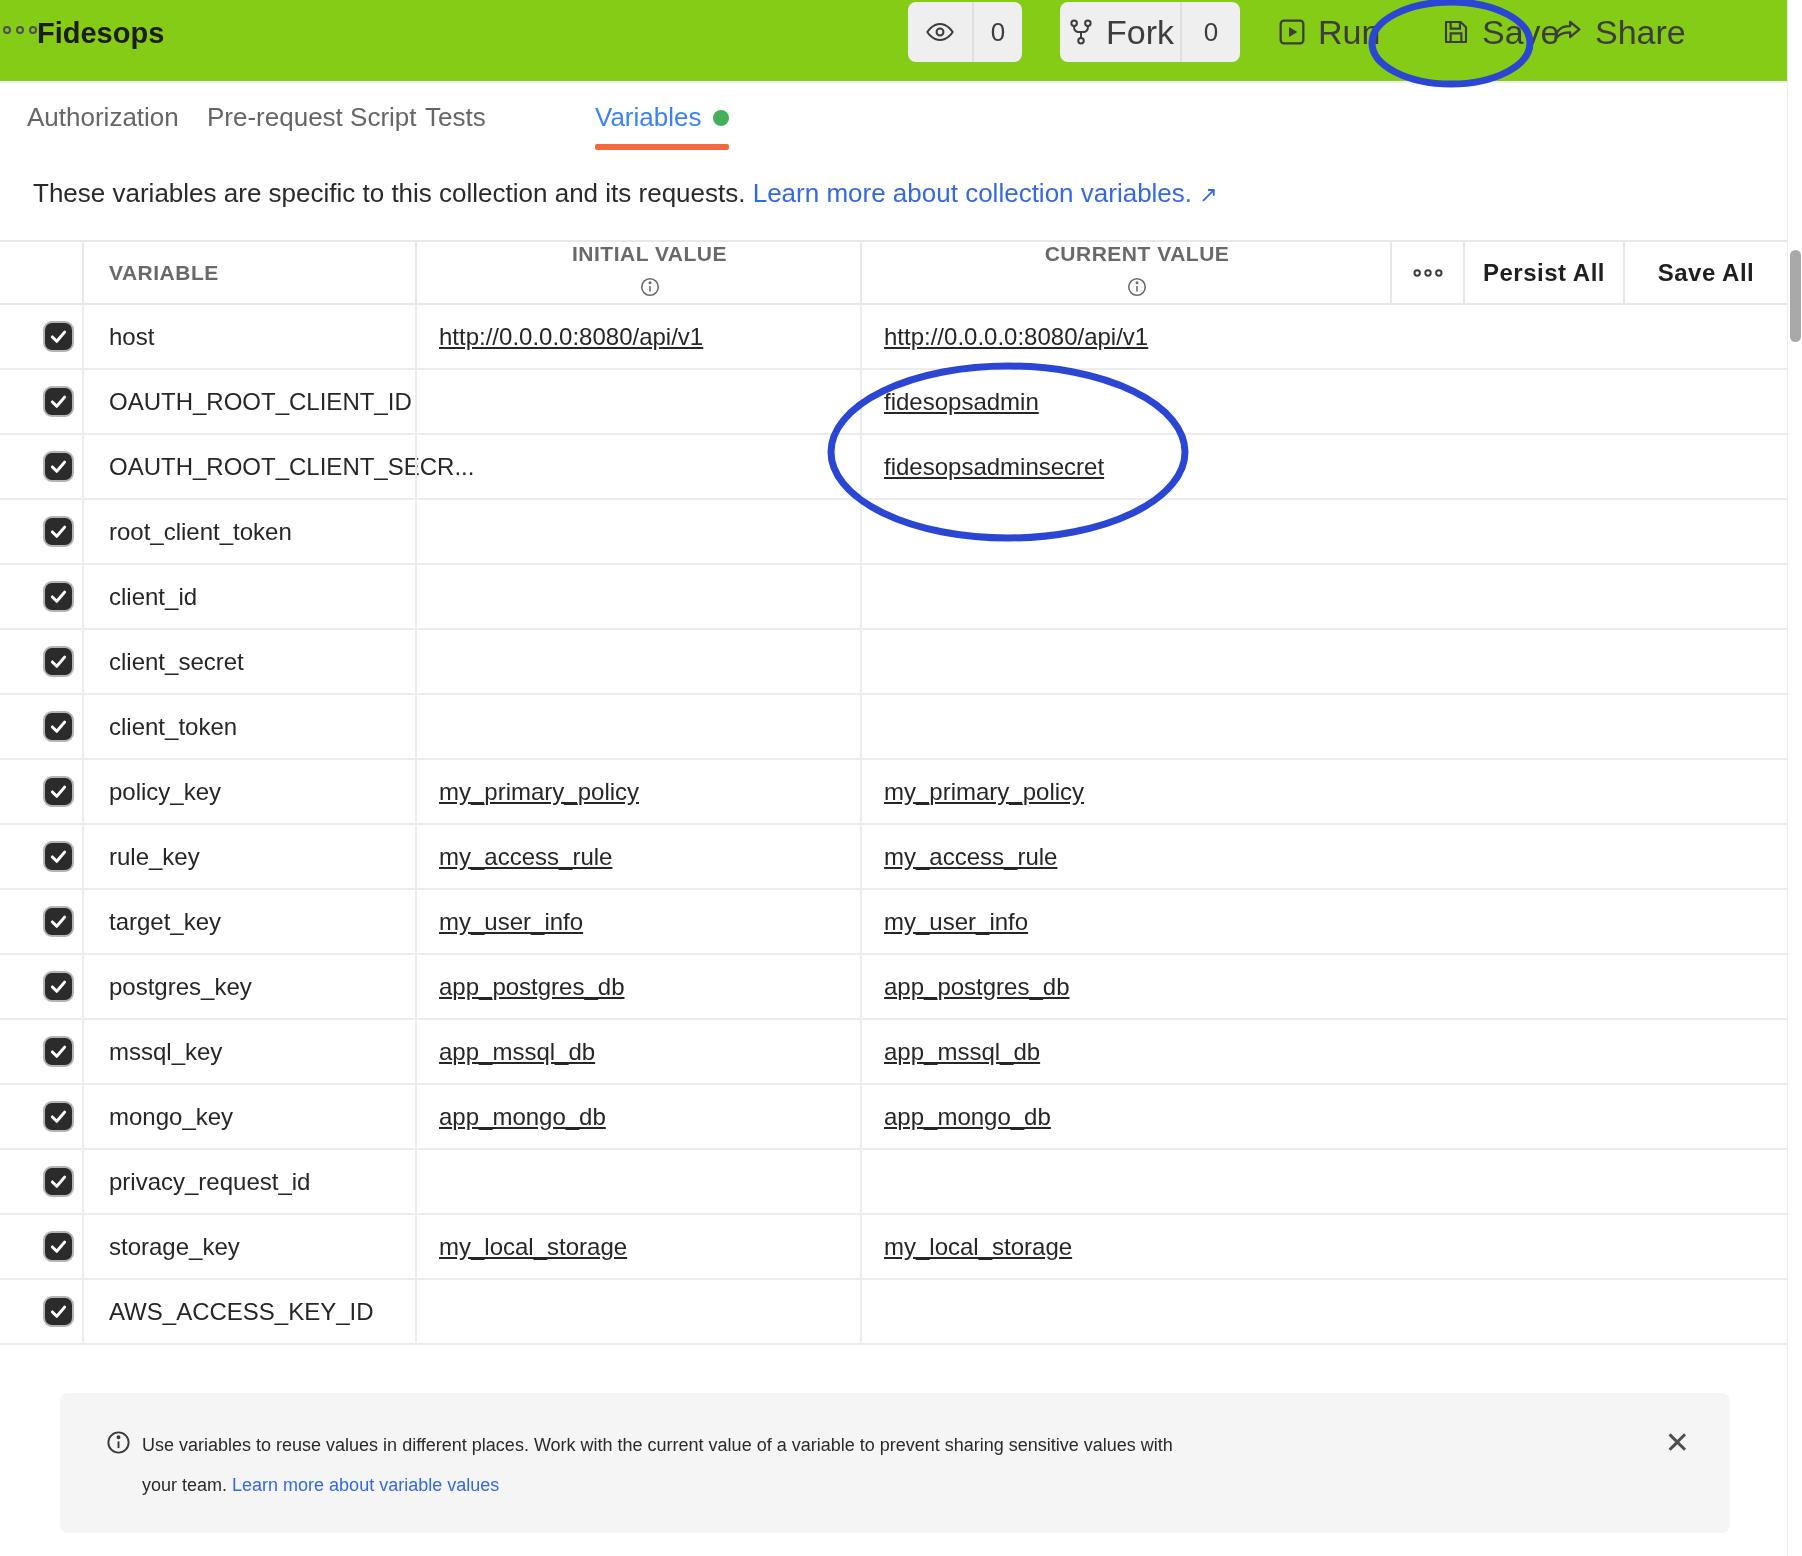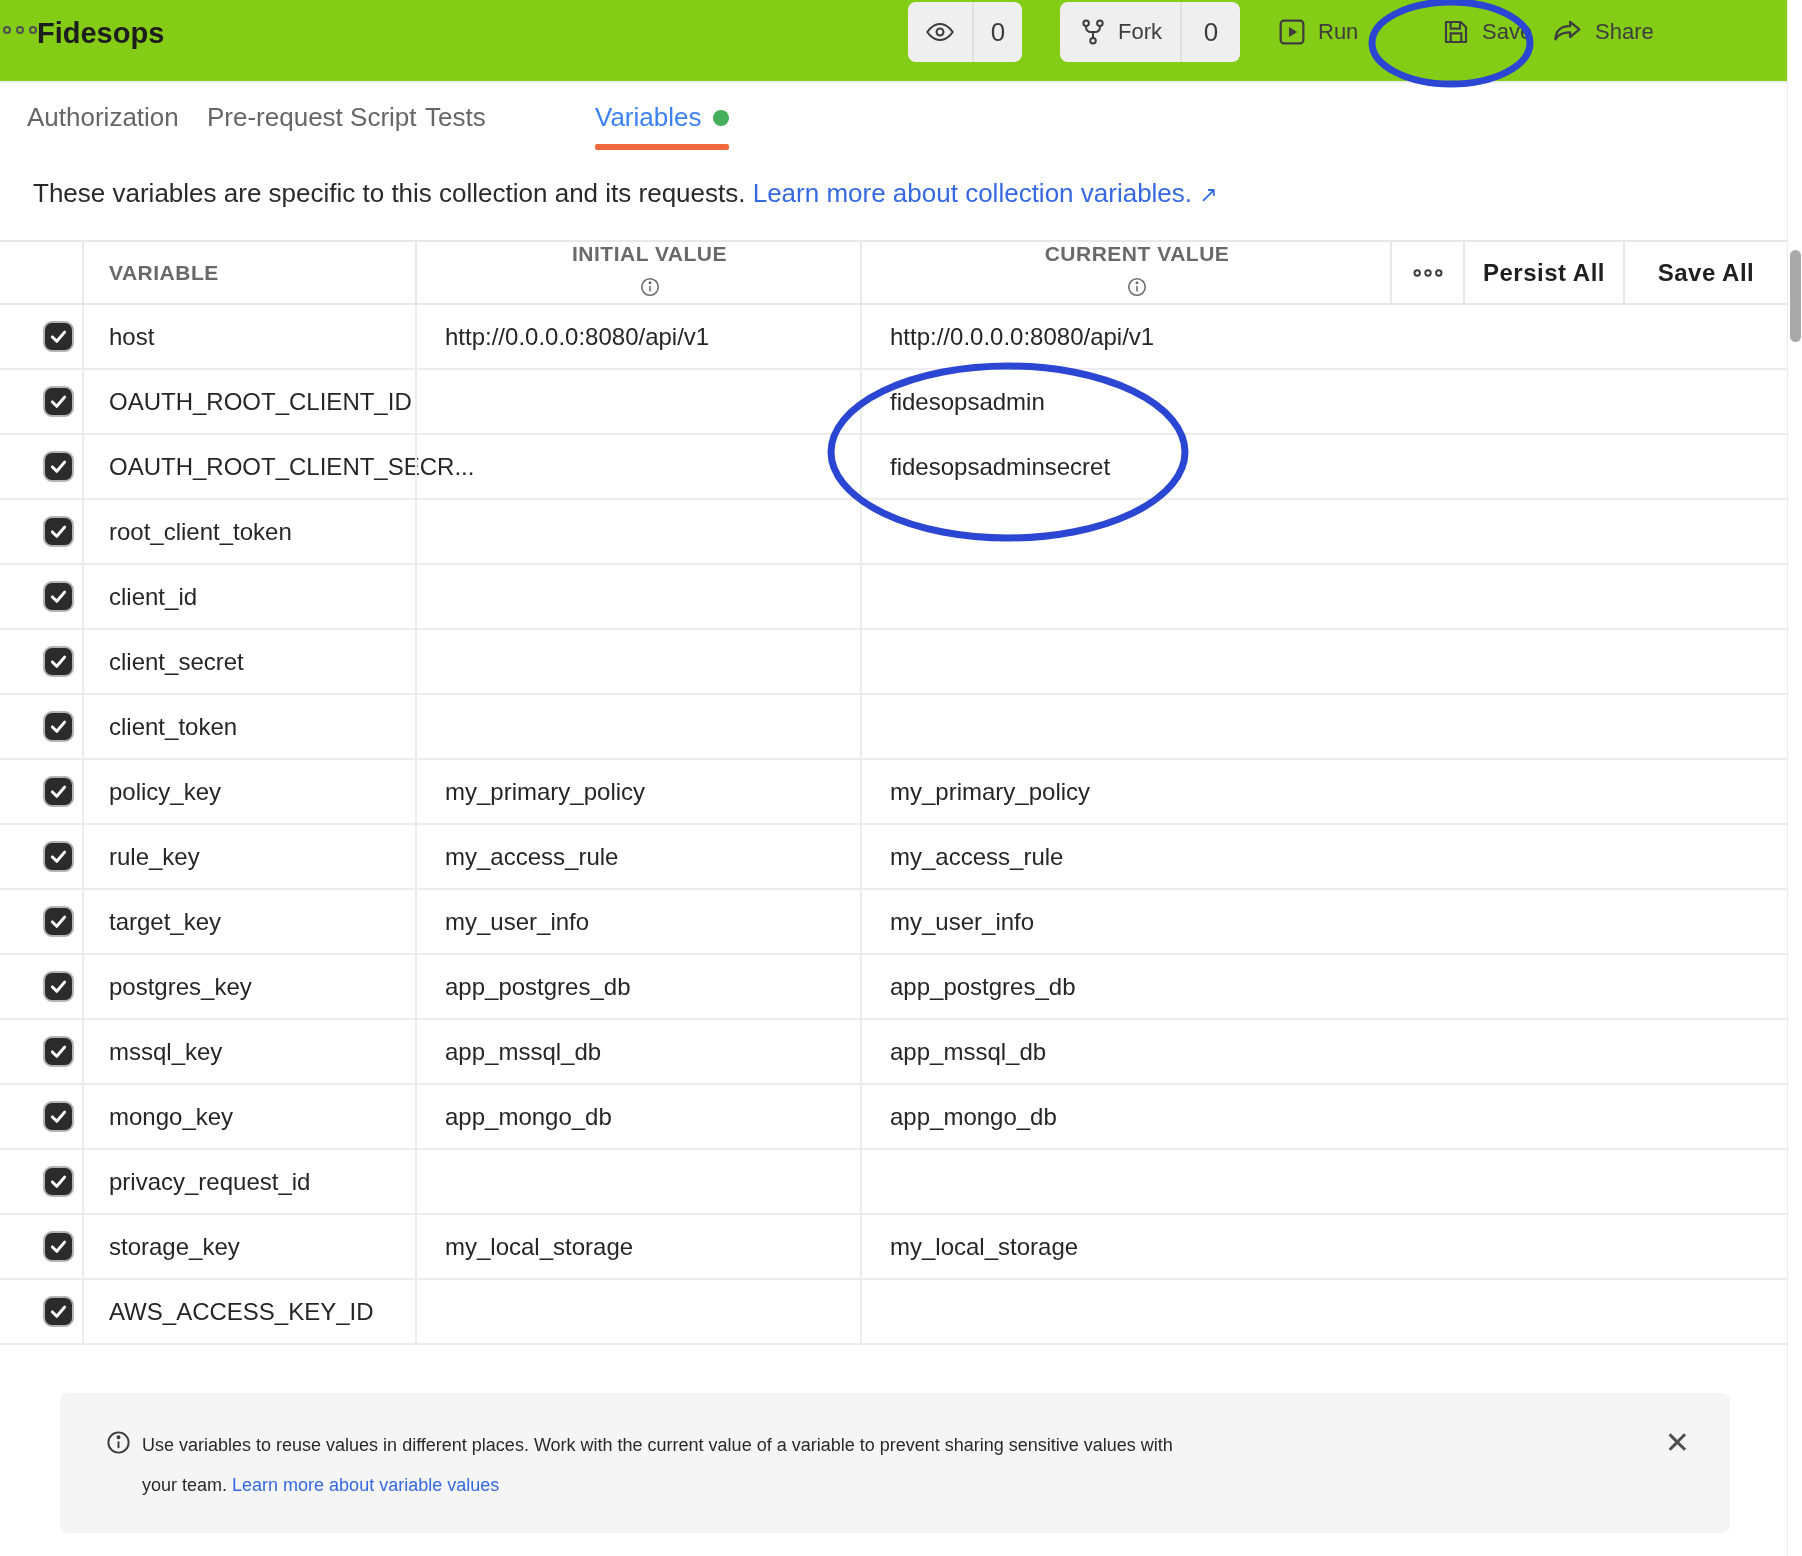--- a/index.html
+++ b/index.html
@@ -11,21 +11,21 @@
   .toolbar { position:absolute; left:0; top:0; width:1802px; height:83px;
     border-bottom:2px solid #ededed; background:#84cc16; }
   .title { position:absolute; left:37px; top:17px; font-size:29px; font-weight:700; color:#1d1d1d; }
   .pill { position:absolute; top:2px; height:60px; background:#efefef; border-radius:8px;
     display:flex; align-items:center; }
   .pill .cell { display:flex; align-items:center; justify-content:center; height:100%; }
   .pill .sep { width:2px; height:60px; background:#e0e0e0; }
   .watch-pill { left:908px; width:114px; }
   .fork-pill  { left:1060px; width:180px; }
   .tb-count { font-size:26px; color:#3d3d3d; }
-  .tb-label { font-size:22px; color:#3d3d3d; margin-left:10px; }
+  .tb-label { font-size:34px; color:#3d3d3d; margin-left:10px; }
   .flat-btn { position:absolute; top:2px; height:60px; display:flex; align-items:center; cursor:pointer; }
   .run-btn   { left:1276px; }
   .save-btn  { left:1440px; }
   .share-btn { left:1551px; }
   .more-btn  { left:1705px; top:2px; height:60px; display:flex; align-items:center; }
   .icon { display:inline-flex; }
 
   
   .tabbar { position:absolute; left:0; top:85px; width:1802px; height:65px; background:#fff; }
   .tab { position:absolute; top:0; height:65px; display:flex; align-items:center; gap:12px;
@@ -49,21 +49,21 @@
   .th.bl { border-left:2px solid #e8e8e8; }
   .th.pad { padding-left:22px;flex-direction:column; }
   .th.pad-var { padding-left:25px; }
   .th-action { font-size:24px; font-weight:700; color:#1f1f1f; justify-content:center; cursor:pointer; }
   .th-dots { justify-content:center; cursor:pointer; }
   .tbody .row { display:grid; grid-template-columns:82px 333px 445px 928px; height:65px;
     border-bottom:2px solid #ececec; align-items:center; }
   .cell { font-size:24px; color:#262626; height:100%; display:flex; align-items:center; }
   .cell.bl { border-left:2px solid #ececec; }
   .cell.var { padding-left:25px; }
-  .cell.val { padding-left:28px; }
+  .cell.val { padding-left:22px;text-decoration:underline; }
   .ckwrap { padding-left:43px; }
   .checkbox { width:31px; height:31px; background:#2b2b2b; border:2px solid #b5b5b5;
     border-radius:9px; display:flex; align-items:center; justify-content:center; cursor:pointer; }
 
   
   .gutter { position:absolute; left:1787px; top:0; width:15px; height:1556px;
     border-left:1px solid #ececec; background:#fff; }
   .thumb { position:absolute; left:1790px; top:250px; width:11px; height:92px;
     background:#a9a9a9; border-radius:6px; }
 

